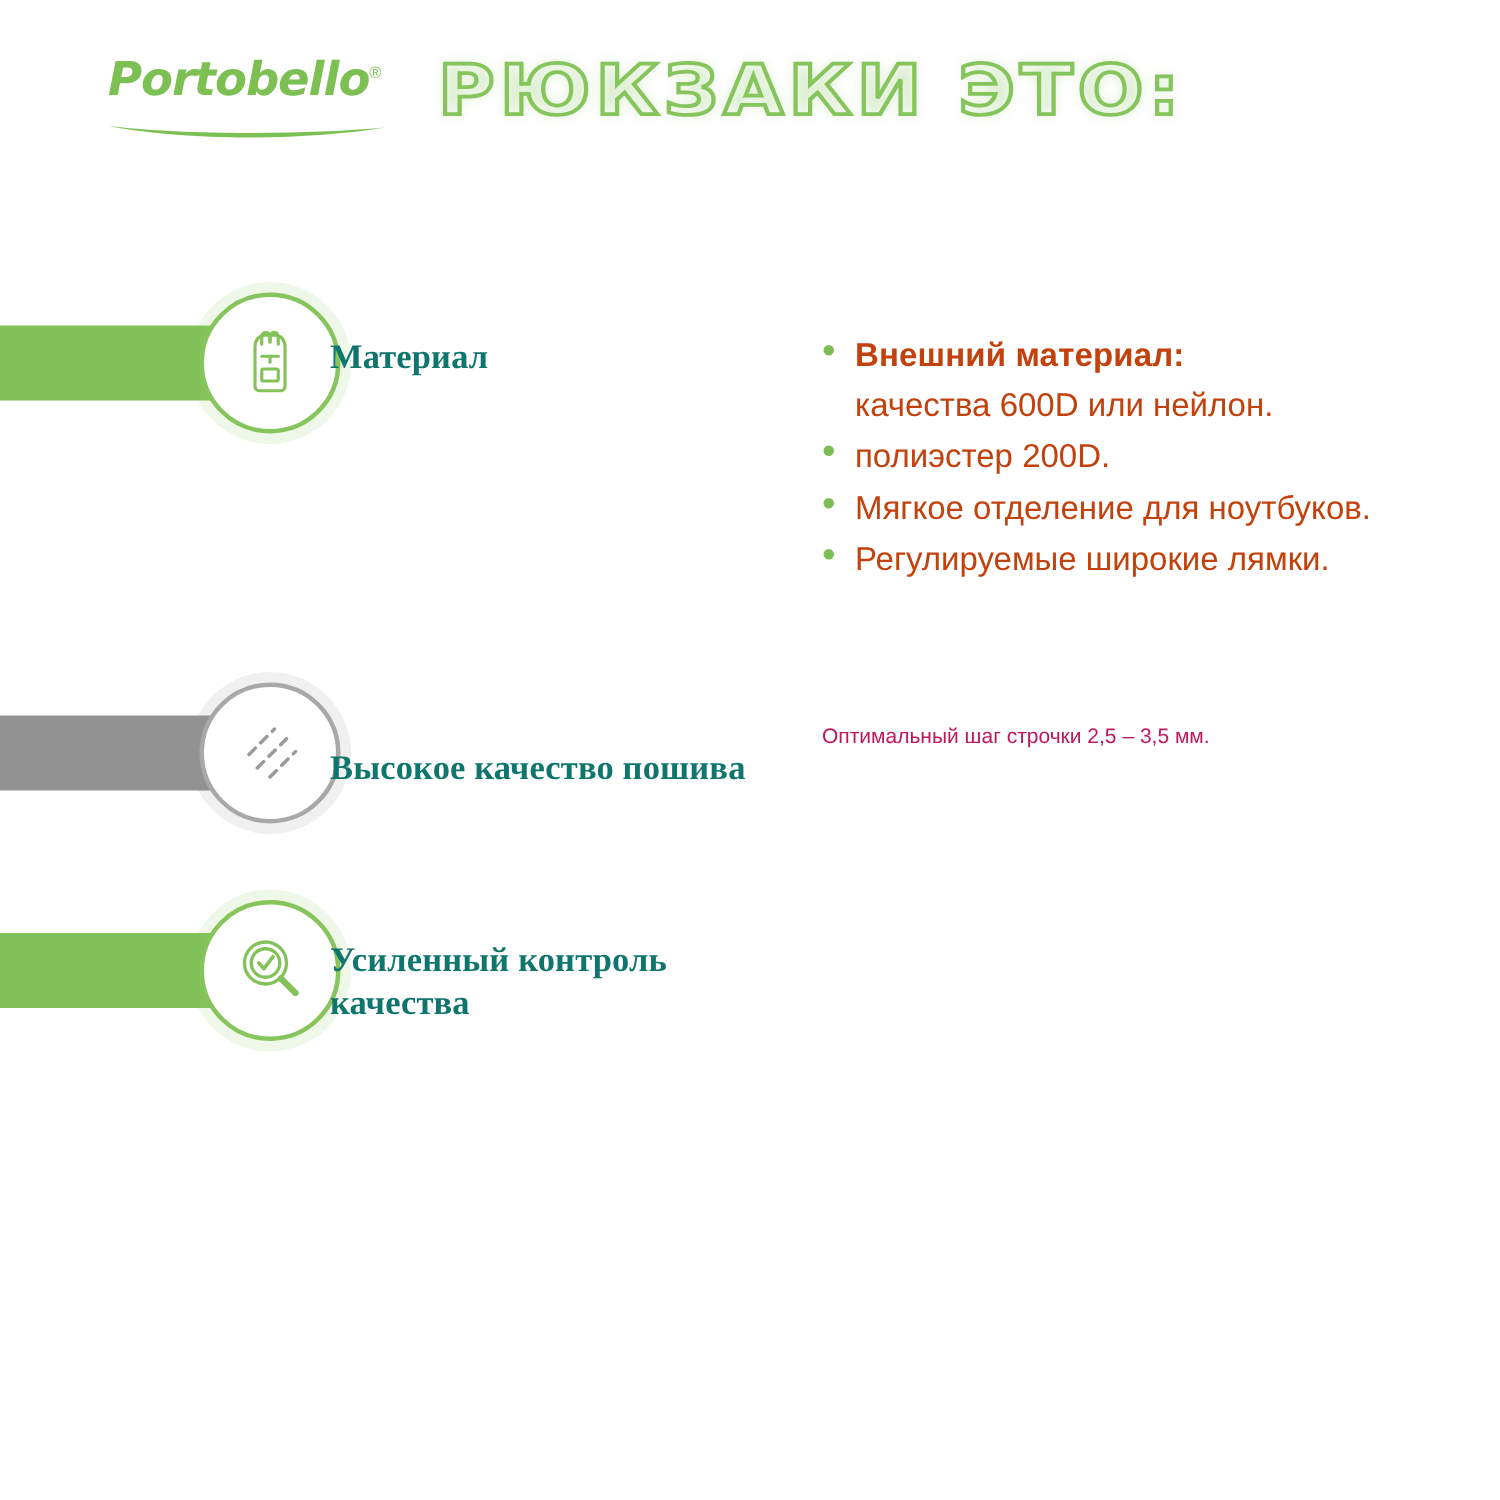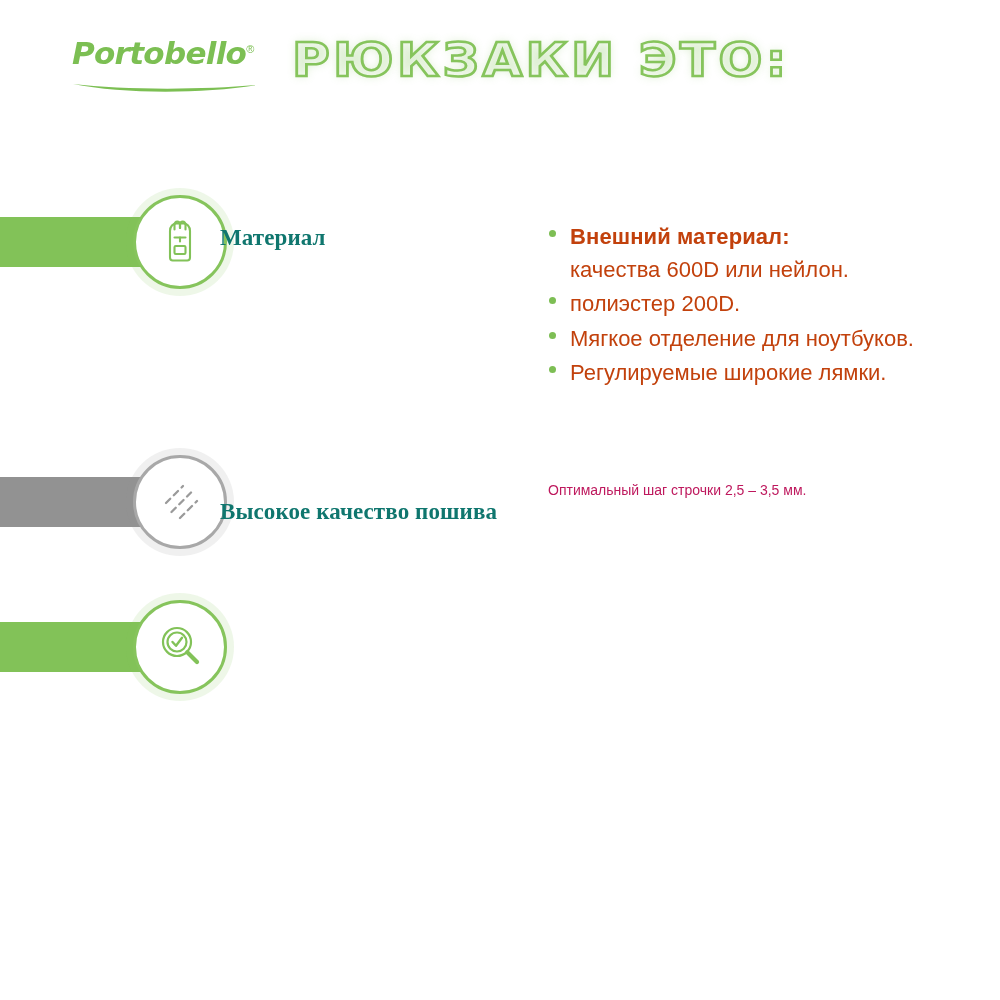--- a/index.html
+++ b/index.html
@@ -264,13 +264,14 @@
     <svg width="54" height="54" viewBox="0 0 54 54">
       <g fill="none" stroke="#82c258" stroke-linecap="round" stroke-linejoin="round">
         <circle cx="24" cy="22" r="14" stroke-width="2.2"></circle>
         <circle cx="24" cy="22" r="9.5" stroke-width="2.2"></circle>
         <path d="M19.5 22 L23 25.8 L29 17.8" stroke-width="2.4"></path>
         <path d="M34.3 32.3 L44 42" stroke-width="4.2"></path>
       </g>
     </svg>
   </div>
 
+  <div class="row-heading heading-3">Усиленный контроль качества</div>
 </div>
 
 </body></html>

